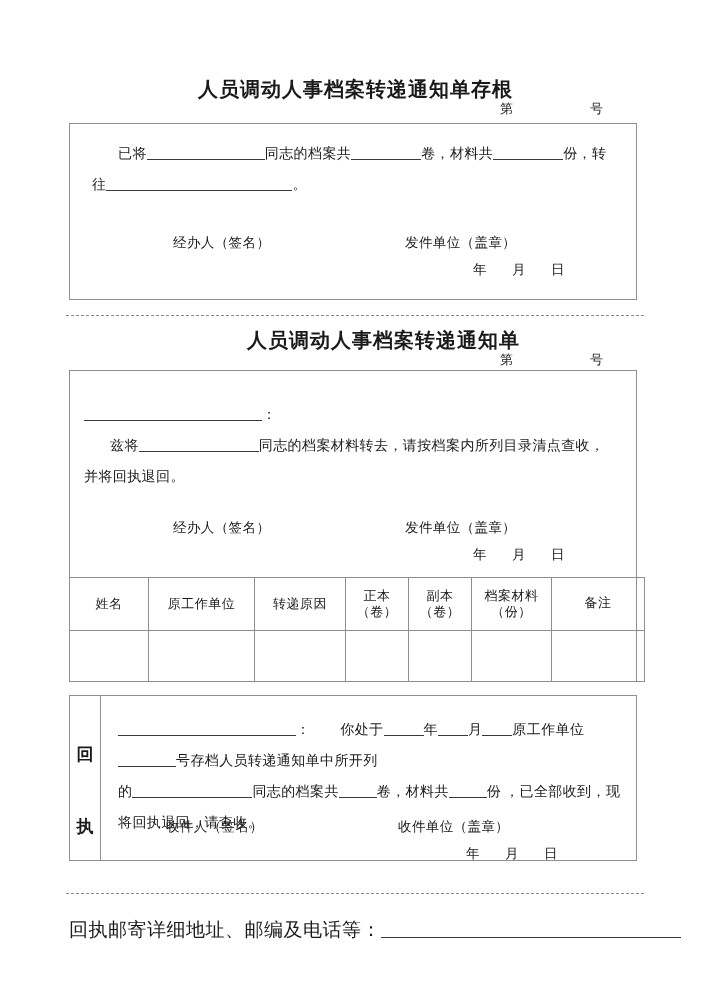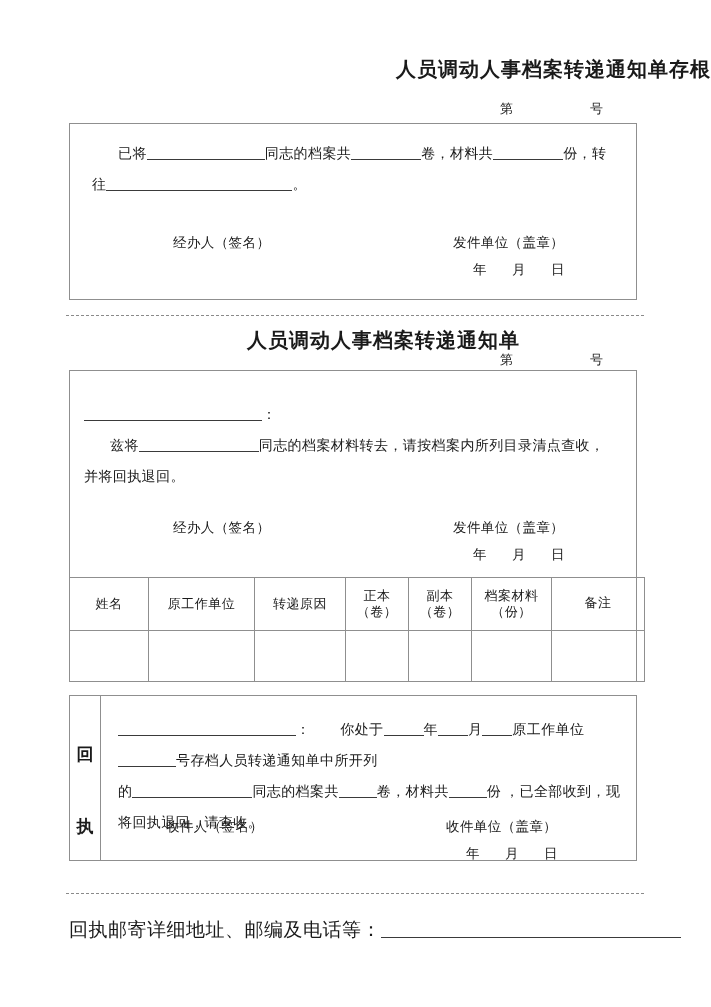--- a/index.html
+++ b/index.html
@@ -26,21 +26,21 @@
   .doc-title {
     position: absolute;
     left: 0;
     width: 711px;
     text-align: center;
     font-size: 20px;
     font-weight: bold;
     letter-spacing: 1px;
     font-family: "Liberation Sans", "DejaVu Sans", sans-serif;
   }
-  #title-1 { top: 56px; text-align: right; }
+  #title-1 { top: 76px; }
   #title-2 { top: 327px; padding-left: 28px; }
 
   
   .numline {
     position: absolute;
     font-size: 13px;
     letter-spacing: 1px;
   }
   .numline .n-di  { position: absolute; left: 0px; }
   .numline .n-hao { position: absolute; left: 90px; }
@@ -101,21 +101,21 @@
   
   .stub-p1 { position: absolute; left: 22px; top: 14px; width: 528px; }
   .stub-p1 .indent { padding-left: 26px; }
 
   .sig-row {
     position: absolute;
     font-size: 13.5px;
     letter-spacing: 0.4px;
   }
   .sig-left  { position: absolute; left: 0; white-space: nowrap; }
-  .sig-right { position: absolute; left: 232px; white-space: nowrap; margin-left: 48px; }
+  .sig-right { position: absolute; left: 232px; white-space: nowrap; }
   .date-row  { position: absolute; left: 300px; white-space: nowrap; letter-spacing: 6px; }
 
   #stub-sig   { left: 103px; top: 110px; width: 460px; height: 24px; }
   #stub-date  { left: 103px; top: 137px; }
 
   
   .notice-p { position: absolute; left: 14px; top: 28px; width: 540px; }
   .notice-p .line-recip { display: block; }
   .notice-p .indent { padding-left: 26px; }
 

